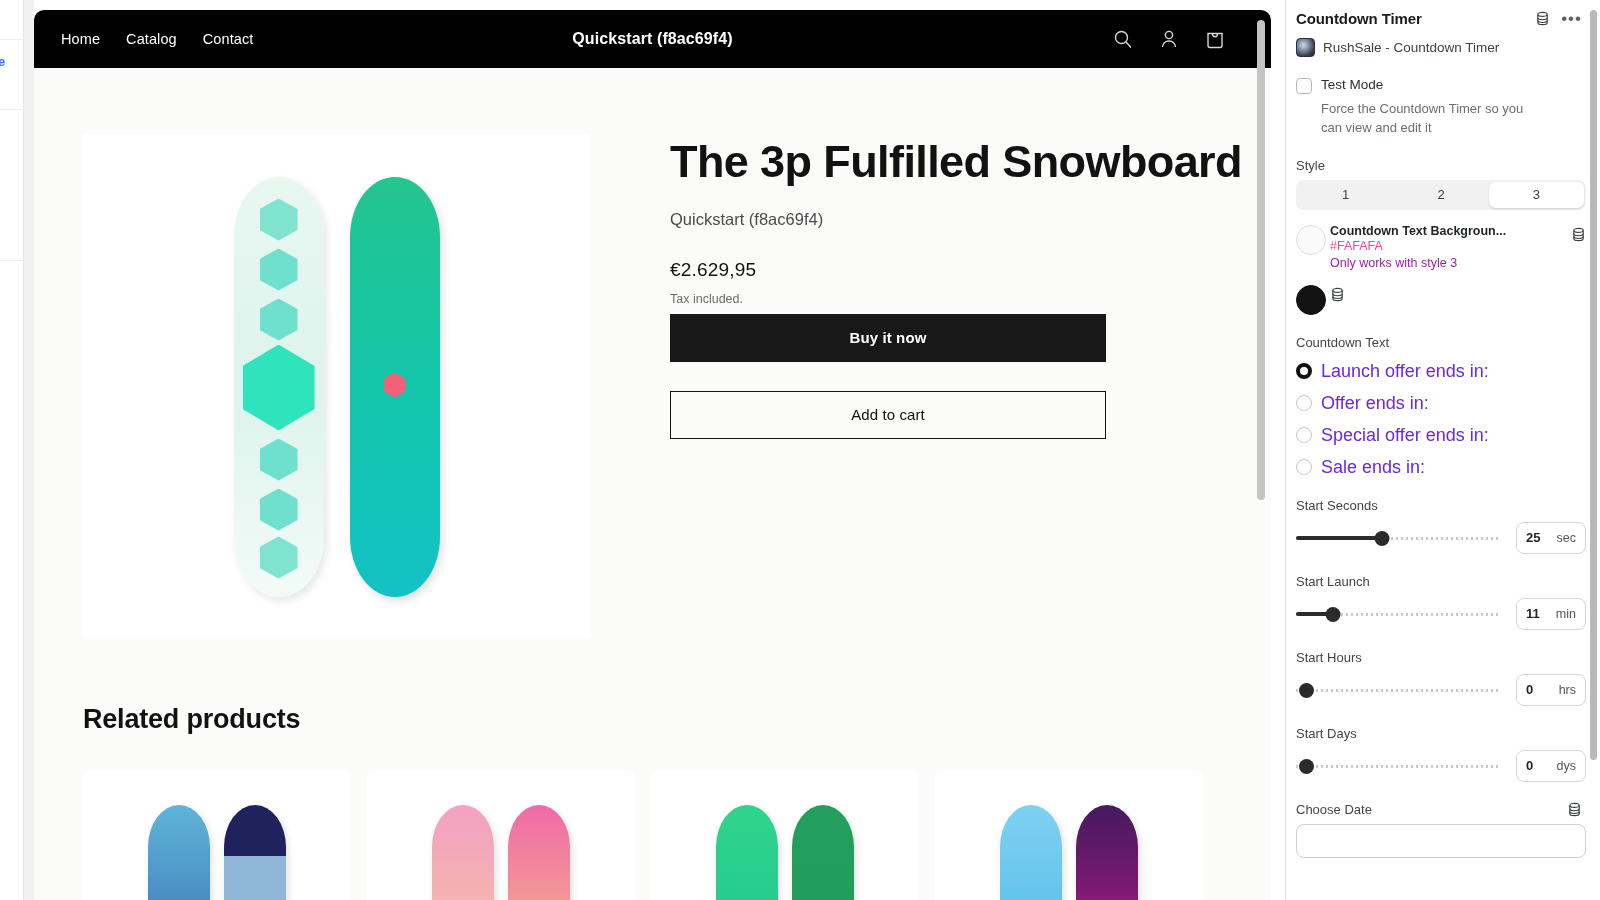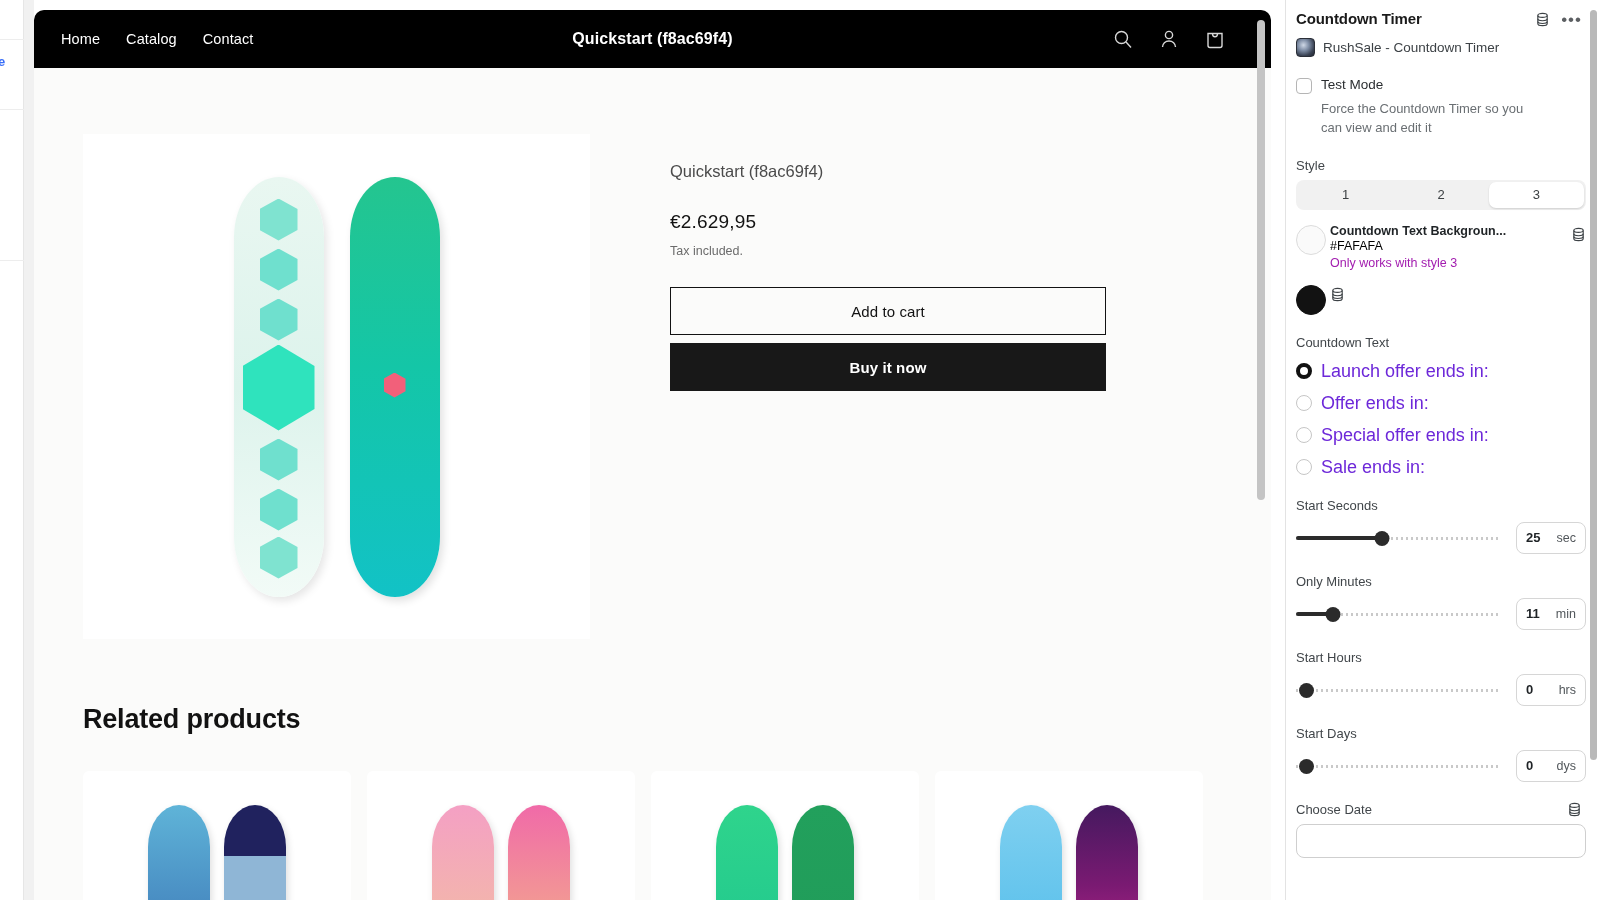--- a/index.html
+++ b/index.html
@@ -122,21 +122,21 @@
     background: #c4c4c4; border-radius: 4px;
   }
 
   
   .panel {
     position: absolute; right: 0; top: 0; width: 315px; height: 900px;
     background: #ffffff; border-left: 1px solid #e3e3e3;
   }
   .panel-inner { padding: 10px 14px 0 10px; }
   .panel-head {
-    display: flex; align-items: flex-end; justify-content: space-between;
+    display: flex; align-items: center; justify-content: space-between;
     padding: 0 4px 0 0;
   }
   .panel-title { font-size: 15px; font-weight: 700; color: #1a1a1a; letter-spacing: -.1px; }
   .panel-head-icons { display: flex; align-items: center; gap: 11px; }
   .db-icon { width: 15px; height: 15px; display: block; }
   .dots { font-size: 17px; color: #5c5f62; line-height: 8px; letter-spacing: 1px; }
 
   .app-row { display: flex; align-items: center; gap: 8px; margin-top: 11px; }
   .app-icon {
     width: 19px; height: 19px; border-radius: 4px; flex: 0 0 auto;
@@ -170,21 +170,21 @@
   .color-row { display: flex; align-items: flex-start; gap: 4px; margin-top: 14px; }
   .swatch {
     width: 30px; height: 30px; border-radius: 50%; flex: 0 0 auto; margin-top: 1px;
     border: 1px solid #dcdcdc;
   }
   .color-main { flex: 1; min-width: 0; }
   .color-name {
     font-size: 12.5px; font-weight: 700; color: #1f2326;
     white-space: nowrap; overflow: hidden; text-overflow: ellipsis; max-width: 190px;
   }
-  .color-hex { font-size: 12.5px; color: #000000; margin-top: 1px; }
+  .color-hex { font-size: 12.5px; color: #ec4899; margin-top: 1px; }
   .color-help { font-size: 12.5px; color: #a21caf; margin-top: 3px; }
 
   .radio-row { display: flex; align-items: center; gap: 9px; margin-top: 11px; }
   .radio {
     width: 16px; height: 16px; border-radius: 50%; border: 1.5px solid #c6c6c6;
     background: #fff; flex: 0 0 auto;
   }
   .radio.on {
     border: 4.5px solid #111111; background: #ffffff;
   }
@@ -277,25 +277,26 @@
             <div class="hex" style="top:312px;width:38px;height:42px;background:#6fe0ce;"></div>
             <div class="hex" style="top:360px;width:38px;height:42px;background:#7fe3d0;"></div>
           </div>
           <div class="board board-right">
             <div class="hex" style="top:196px;width:22px;height:25px;background:#f2607a;"></div>
           </div>
         </div>
       </div>
 
       <div class="product-info">
+        <h1 class="product-title">The 3p Fulfilled Snowboard</h1>
         <div class="product-vendor">Quickstart (f8ac69f4)</div>
         <div class="product-price">€2.629,95</div>
         <div class="product-tax">Tax included.</div>
+        <div class="btn btn-buy">Buy it now</div>
         <div class="btn btn-add">Add to cart</div>
-        <div class="btn btn-buy">Buy it now</div>
       </div>
     </div>
 
     <h2 class="related-title">Related products</h2>
 
     <div class="related-grid">
       <div class="related-card">
         <div class="mini-pair">
           <div class="mini-board" style="background:linear-gradient(180deg,#5fb4d8 0%,#4a8fc4 40%,#2f5f9b 100%);"></div>
           <div class="mini-board" style="background:linear-gradient(180deg,#20225e 0%,#20225e 22%,#8fb6d6 22%,#8fb6d6 55%,#20225e 55%,#2a2d6b 100%);"></div>
@@ -414,21 +415,21 @@
           <div class="track-dots"></div>
           <div class="track-fill" style="width:42%;"></div>
           <div class="knob" style="left:42%;"></div>
         </div>
         <div class="stepper">
           <span class="val">25</span>
           <span class="unit">sec</span>
         </div>
       </div>
 
-      <div class="field-label">Only Minutes</div>
+      <div class="field-label">Start Launch</div>
       <div class="slider-row">
         <div class="slider">
           <div class="track-dots"></div>
           <div class="track-fill" style="width:18%;"></div>
           <div class="knob" style="left:18%;"></div>
         </div>
         <div class="stepper">
           <span class="val">11</span>
           <span class="unit">min</span>
         </div>

